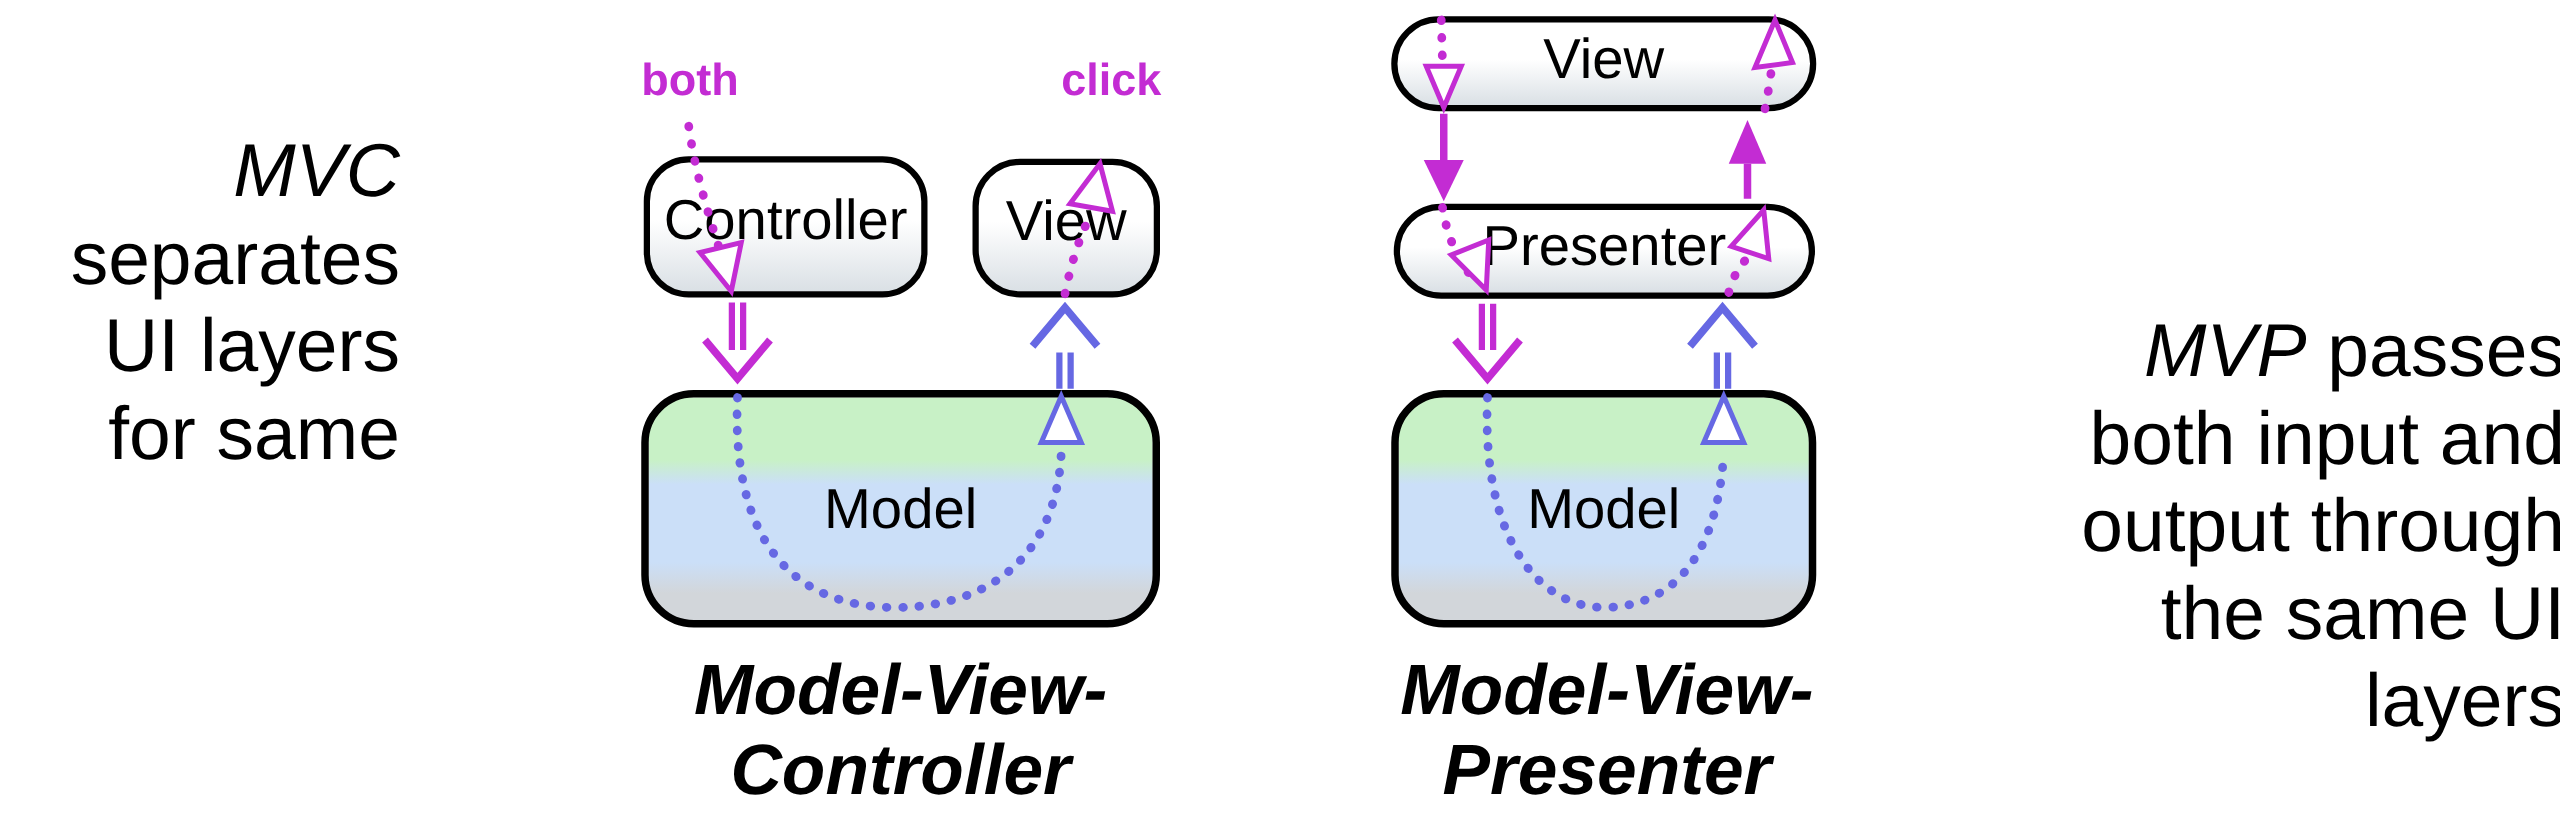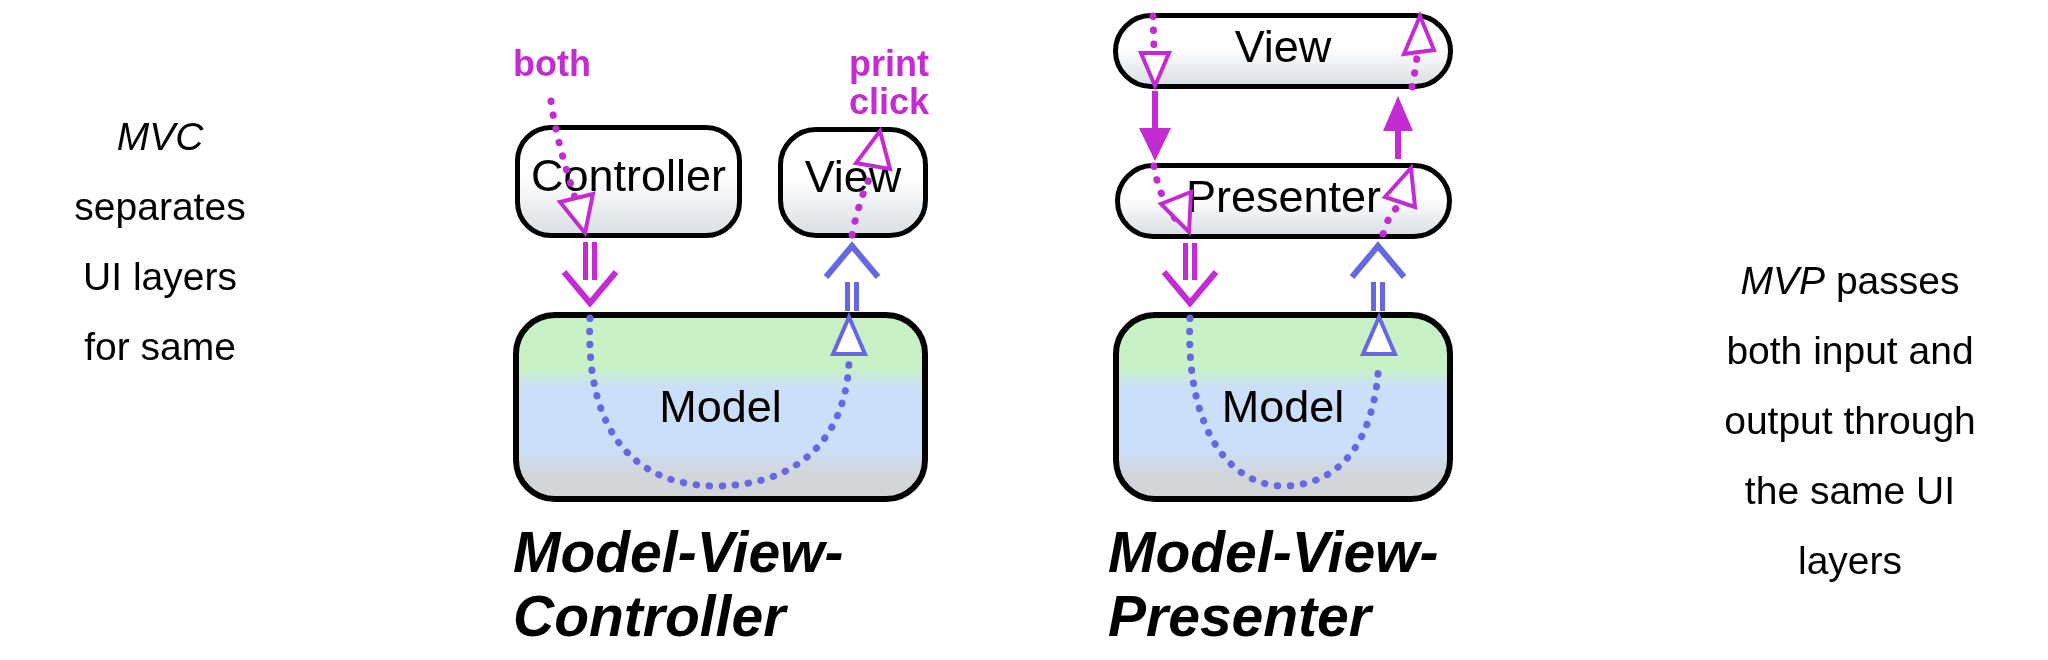--- a/index.html
+++ b/index.html
@@ -9,21 +9,21 @@
     --mgreen:#C8F1C6;
     --mblue:#CBDFF8;
     --mgray:#D2D6DA;
   }
   html,body{margin:0;padding:0;}
   body{
     width:2048px;height:660px;position:relative;background:#ffffff;
     font-family:"Liberation Sans","DejaVu Sans",sans-serif;color:#000;
     overflow:hidden;
   }
-  .note{position:absolute;text-align:center;font-size:39px;line-height:70px;}
+  .note{position:absolute;text-align:right;font-size:60px;line-height:70px;}
   #left-note{left:0;top:102px;width:320px;}
   #right-note{left:1648px;top:246px;width:404px;}
   .em{font-style:italic;}
   .box{
     position:absolute;box-sizing:border-box;border:5px solid #000;
     display:flex;align-items:center;justify-content:center;
     font-size:45px;background:linear-gradient(180deg,#ffffff 0%,#ffffff 45%,var(--boxgray) 100%);
   }
   #mvc-controller{left:515px;top:125px;width:227px;height:113px;border-radius:36px;padding-bottom:12px;}
   #mvc-view{left:778px;top:127px;width:150px;height:111px;border-radius:38px;padding-bottom:12px;}
@@ -36,21 +36,21 @@
   }
   #mvc-model{left:513px;top:312px;width:415px;height:190px;}
   #mvp-model{left:1113px;top:312px;width:340px;height:190px;}
   .evt{
     position:absolute;width:160px;text-align:center;color:var(--magenta);
     font-weight:bold;font-size:36px;line-height:38px;
   }
   #mvc-input-label{left:472px;top:45px;}
   #mvc-output-label{left:809px;top:45px;}
   .caption{
-    position:absolute;font-size:57px;font-weight:bold;font-style:italic;line-height:64px;
+    position:absolute;text-align:center;font-size:57px;font-weight:bold;font-style:italic;line-height:64px;
   }
   #mvc-caption{left:513px;top:520px;width:415px;}
   #mvp-caption{left:1108px;top:520px;width:355px;}
   svg.overlay{position:absolute;left:0;top:0;pointer-events:none;}
   .dot-m{fill:none;stroke:var(--magenta);stroke-width:7;stroke-linecap:round;stroke-dasharray:0.5 13.5;}
   .dot-b{fill:none;stroke:var(--blue);stroke-width:7;stroke-linecap:round;stroke-dasharray:0.5 12.5;}
   .ln-m{stroke:var(--magenta);stroke-width:5;}
   .ln-m6{stroke:var(--magenta);stroke-width:6;}
   .ln-b{stroke:var(--blue);stroke-width:5;}
   .vee-m{fill:none;stroke:var(--magenta);stroke-width:6;}
@@ -74,21 +74,20 @@
   <div class="note-line">both input and</div>
   <div class="note-line">output through</div>
   <div class="note-line">the same UI</div>
   <div class="note-line">layers</div>
 </div>
 
 <div class="evt" id="mvc-input-label">
   <div>both</div>
 </div>
 <div class="evt" id="mvc-output-label">
-  <div>print</div>
   <div>click</div>
 </div>
 
 <div class="box" id="mvc-controller">
   <span>Controller</span>
 </div>
 <div class="box" id="mvc-view">
   <span>View</span>
 </div>
 <div class="model" id="mvc-model">

